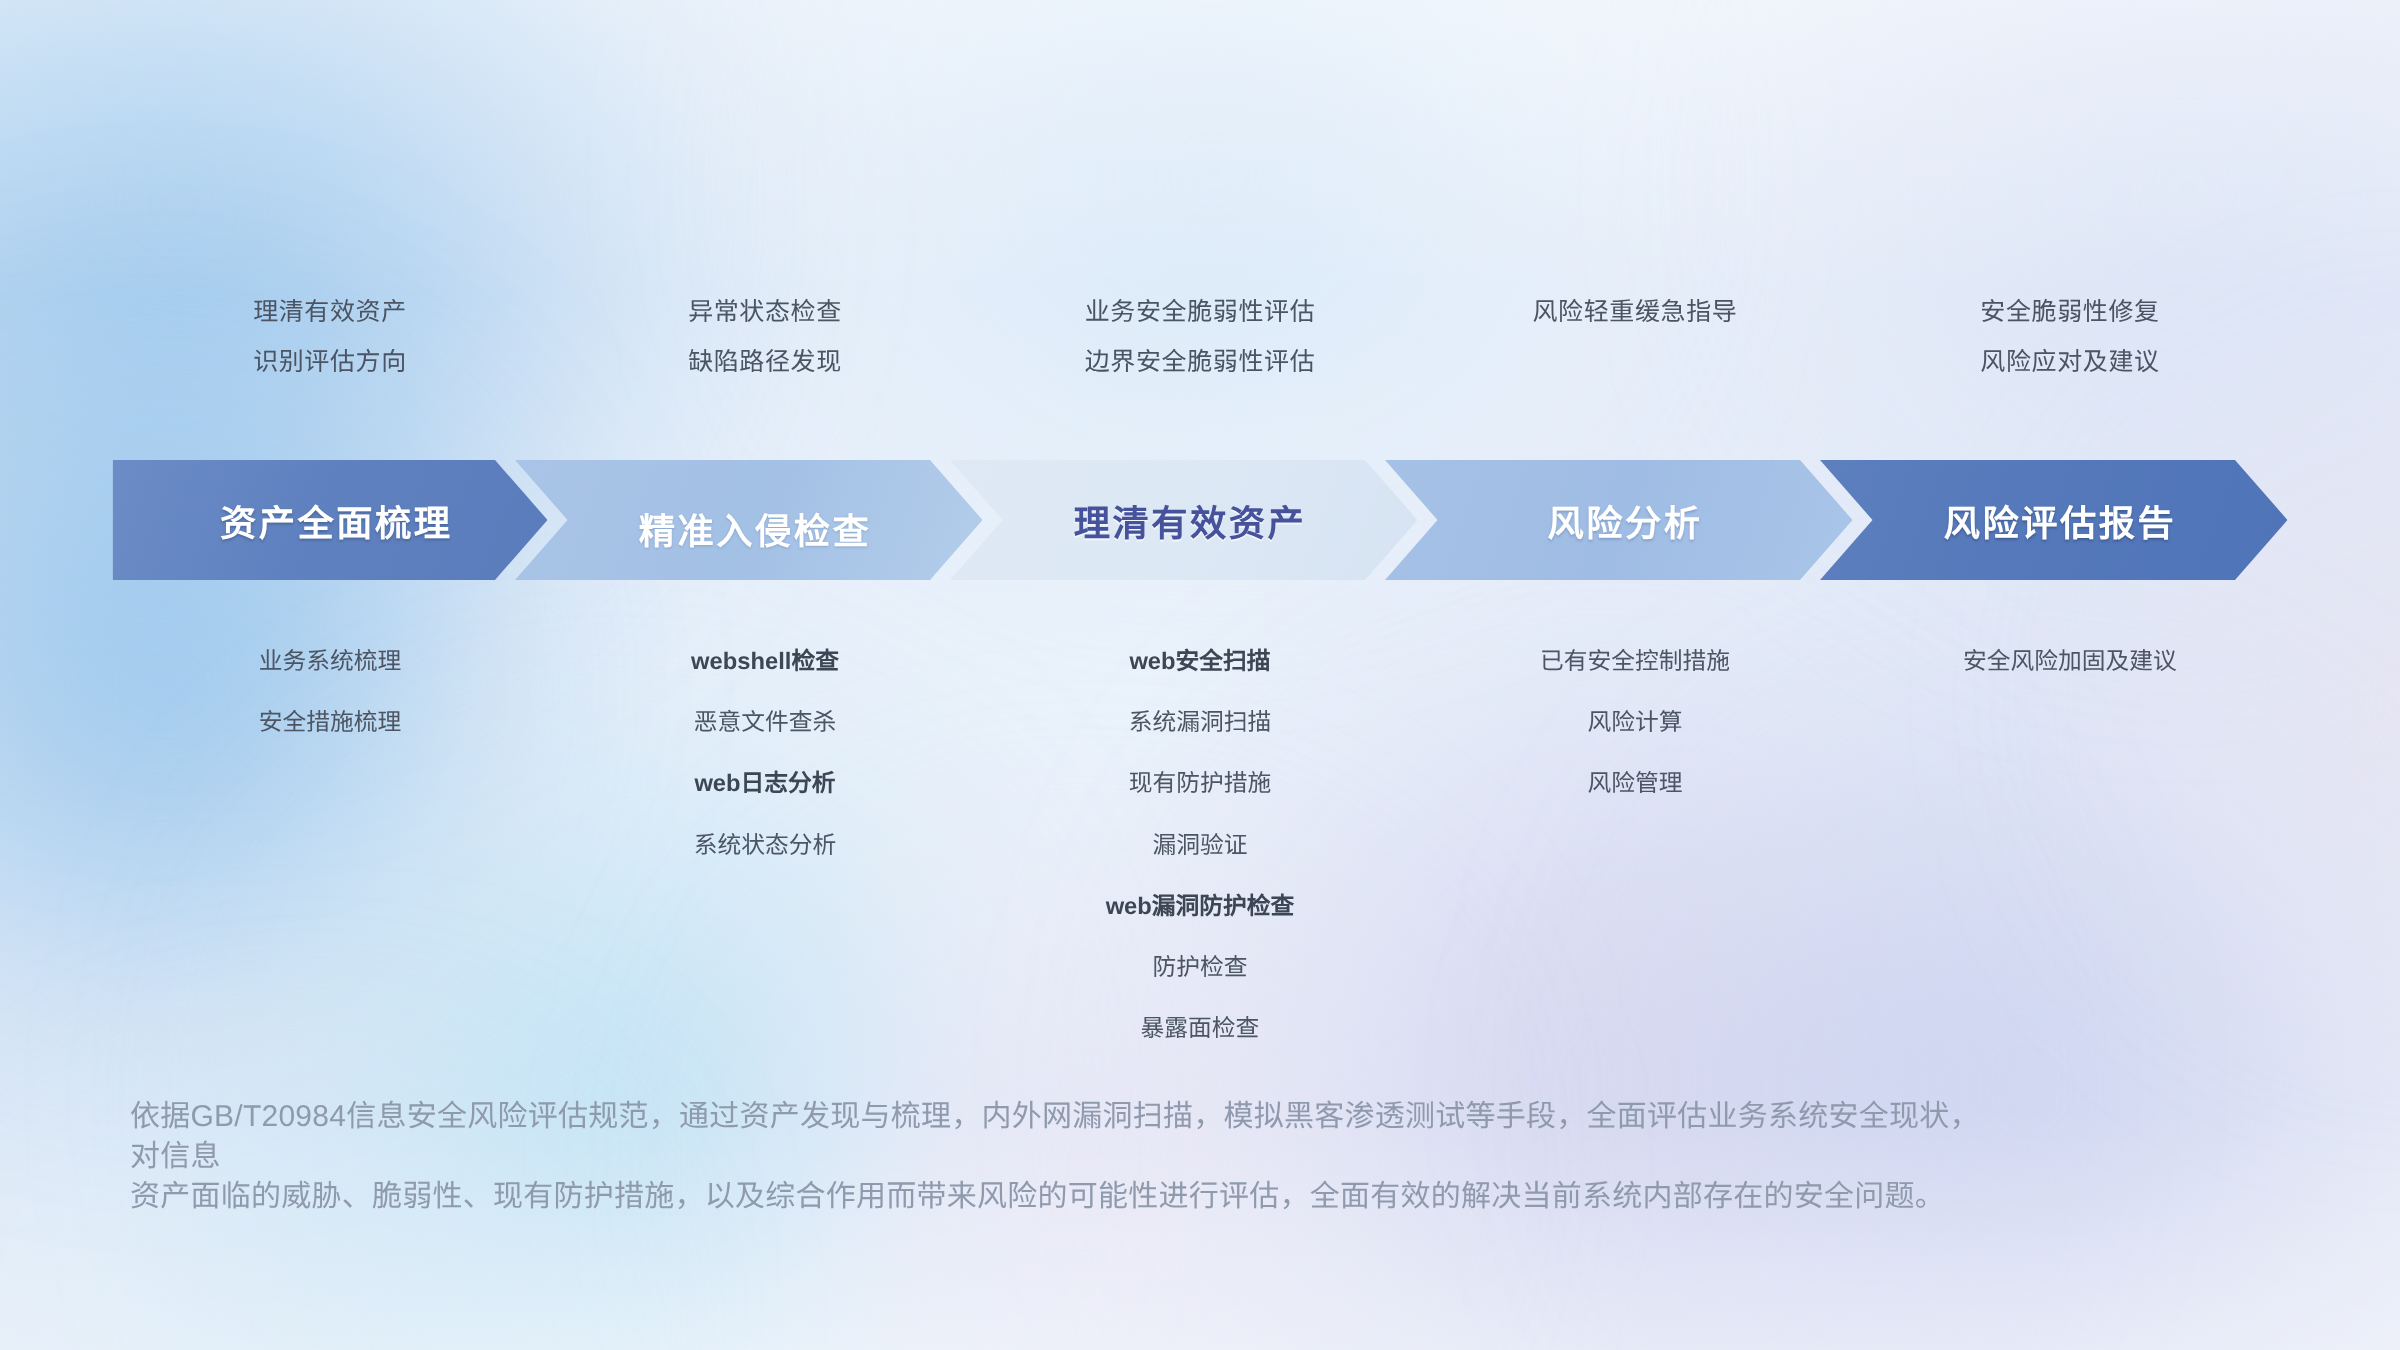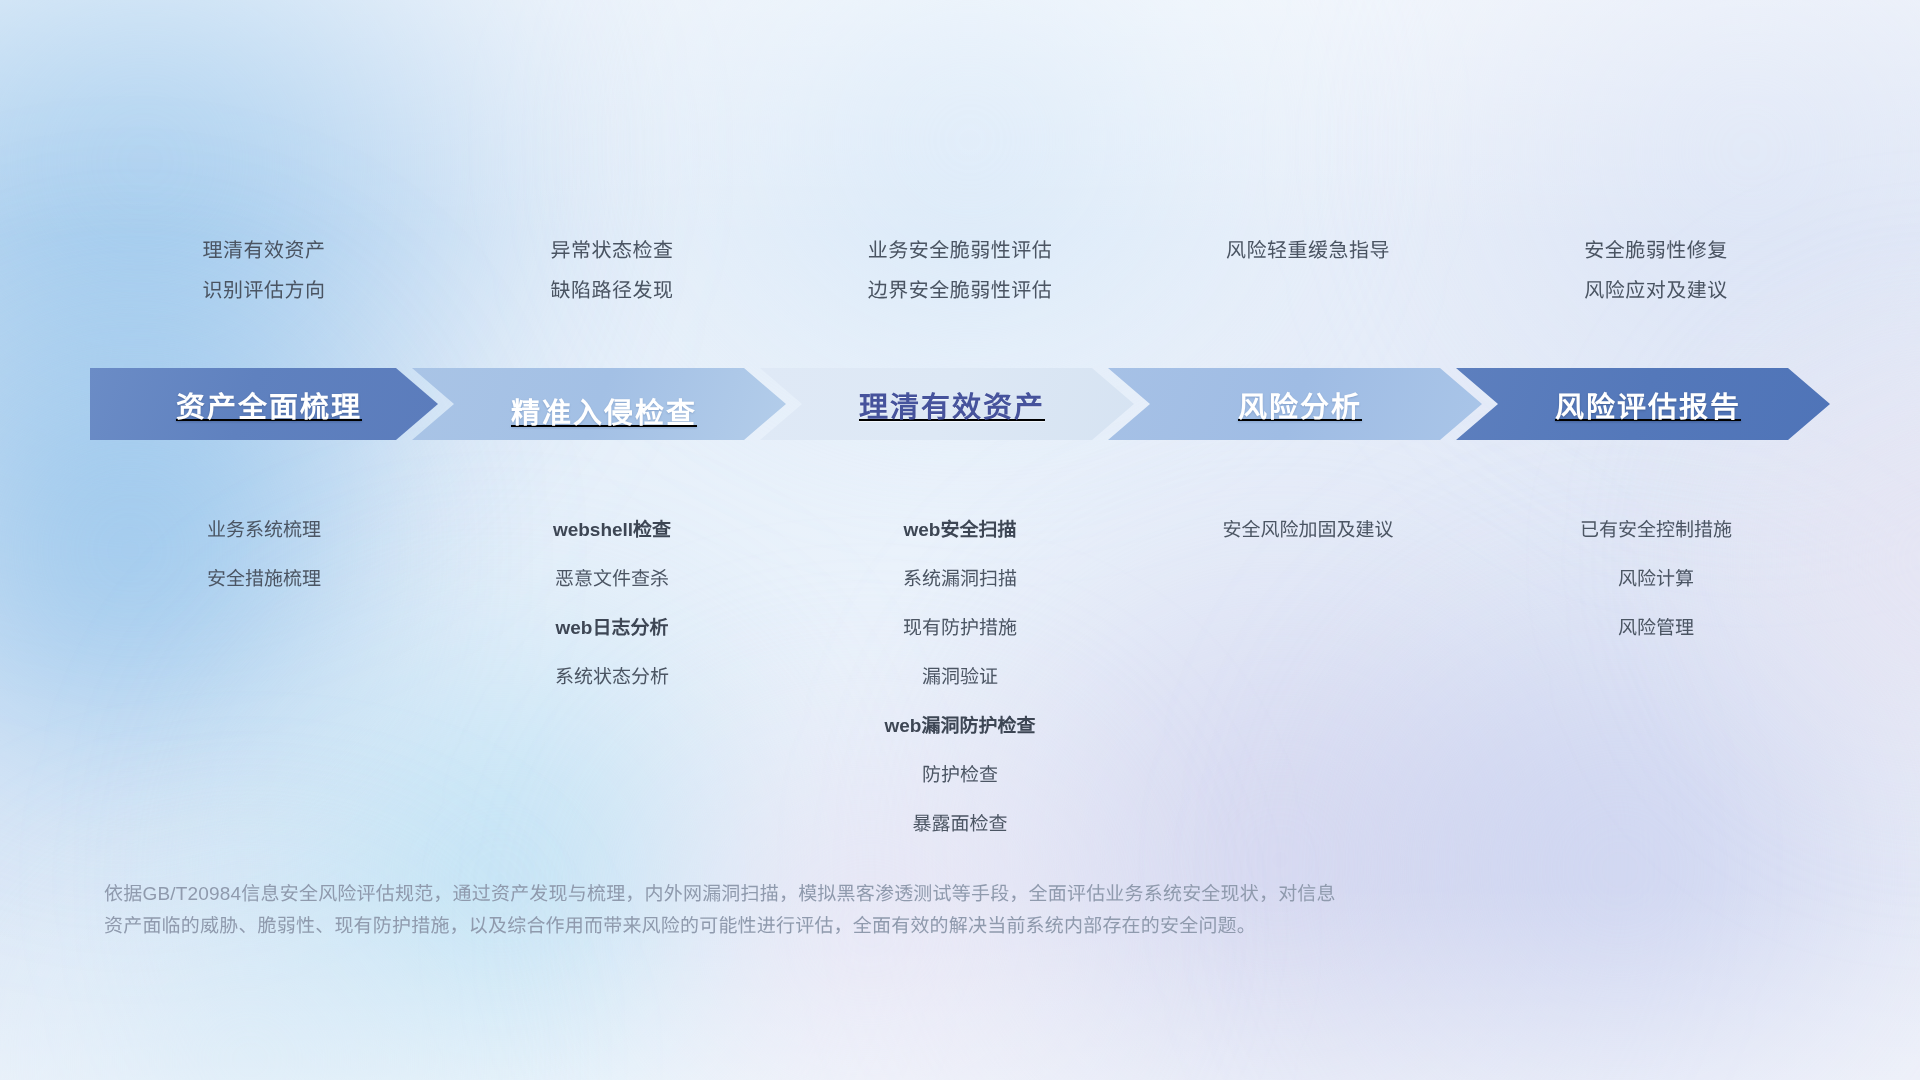--- a/index.html
+++ b/index.html
@@ -79,27 +79,26 @@
   .band {
     position:absolute;
     left:90px; right:90px;
     top:368px;
     height:96px;
     display:grid;
     grid-template-columns:repeat(5, 1fr);
   }
   .chev {
     position:relative;
-    height:72px;
+    height:96px;
     display:flex;
     align-items:center;
     margin-left:-26px;
     -webkit-clip-path:polygon(0 0, calc(100% - 42px) 0, 100% 50%, calc(100% - 42px) 100%, 0 100%, 42px 50%);
     clip-path:polygon(0 0, calc(100% - 42px) 0, 100% 50%, calc(100% - 42px) 100%, 0 100%, 42px 50%);
-    text-decoration:underline;
   }
   .chev:first-child {
     margin-left:0;
     -webkit-clip-path:polygon(0 0, calc(100% - 42px) 0, 100% 50%, calc(100% - 42px) 100%, 0 100%);
     clip-path:polygon(0 0, calc(100% - 42px) 0, 100% 50%, calc(100% - 42px) 100%, 0 100%);
   }
   .chev-label {
     width:100%;
     text-align:center;
     font-size:29px;
@@ -141,21 +140,21 @@
     white-space:nowrap;
   }
   .bot-cell .line.bold { font-weight:bold; color:#3d4654; }
 
   
   .foot {
     position:absolute;
     left:104px;
     top:878px;
     width:1500px;
-    font-size:19px;
+    font-size:24px;
     line-height:32px;
     color:#8f9aad;
     letter-spacing:.2px;
   }
 </style>
 </head>
 <body>
 
 <div id="stage">
 
@@ -234,29 +233,29 @@
         <div class="line bold">web安全扫描</div>
         <div class="line">系统漏洞扫描</div>
         <div class="line">现有防护措施</div>
         <div class="line">漏洞验证</div>
         <div class="line bold">web漏洞防护检查</div>
         <div class="line">防护检查</div>
         <div class="line">暴露面检查</div>
       </div>
 
       <div class="bot-cell">
-        <div class="line">安全风险加固及建议</div>
-      </div>
-
-      <div class="bot-cell">
         <div class="line">已有安全控制措施</div>
         <div class="line">风险计算</div>
         <div class="line">风险管理</div>
       </div>
 
+      <div class="bot-cell">
+        <div class="line">安全风险加固及建议</div>
+      </div>
+
     </div>
 
     <div class="foot">
       <div>依据GB/T20984信息安全风险评估规范，通过资产发现与梳理，内外网漏洞扫描，模拟黑客渗透测试等手段，全面评估业务系统安全现状，对信息</div>
       <div>资产面临的威胁、脆弱性、现有防护措施，以及综合作用而带来风险的可能性进行评估，全面有效的解决当前系统内部存在的安全问题。</div>
     </div>
 
   </div>
 </div>
 

